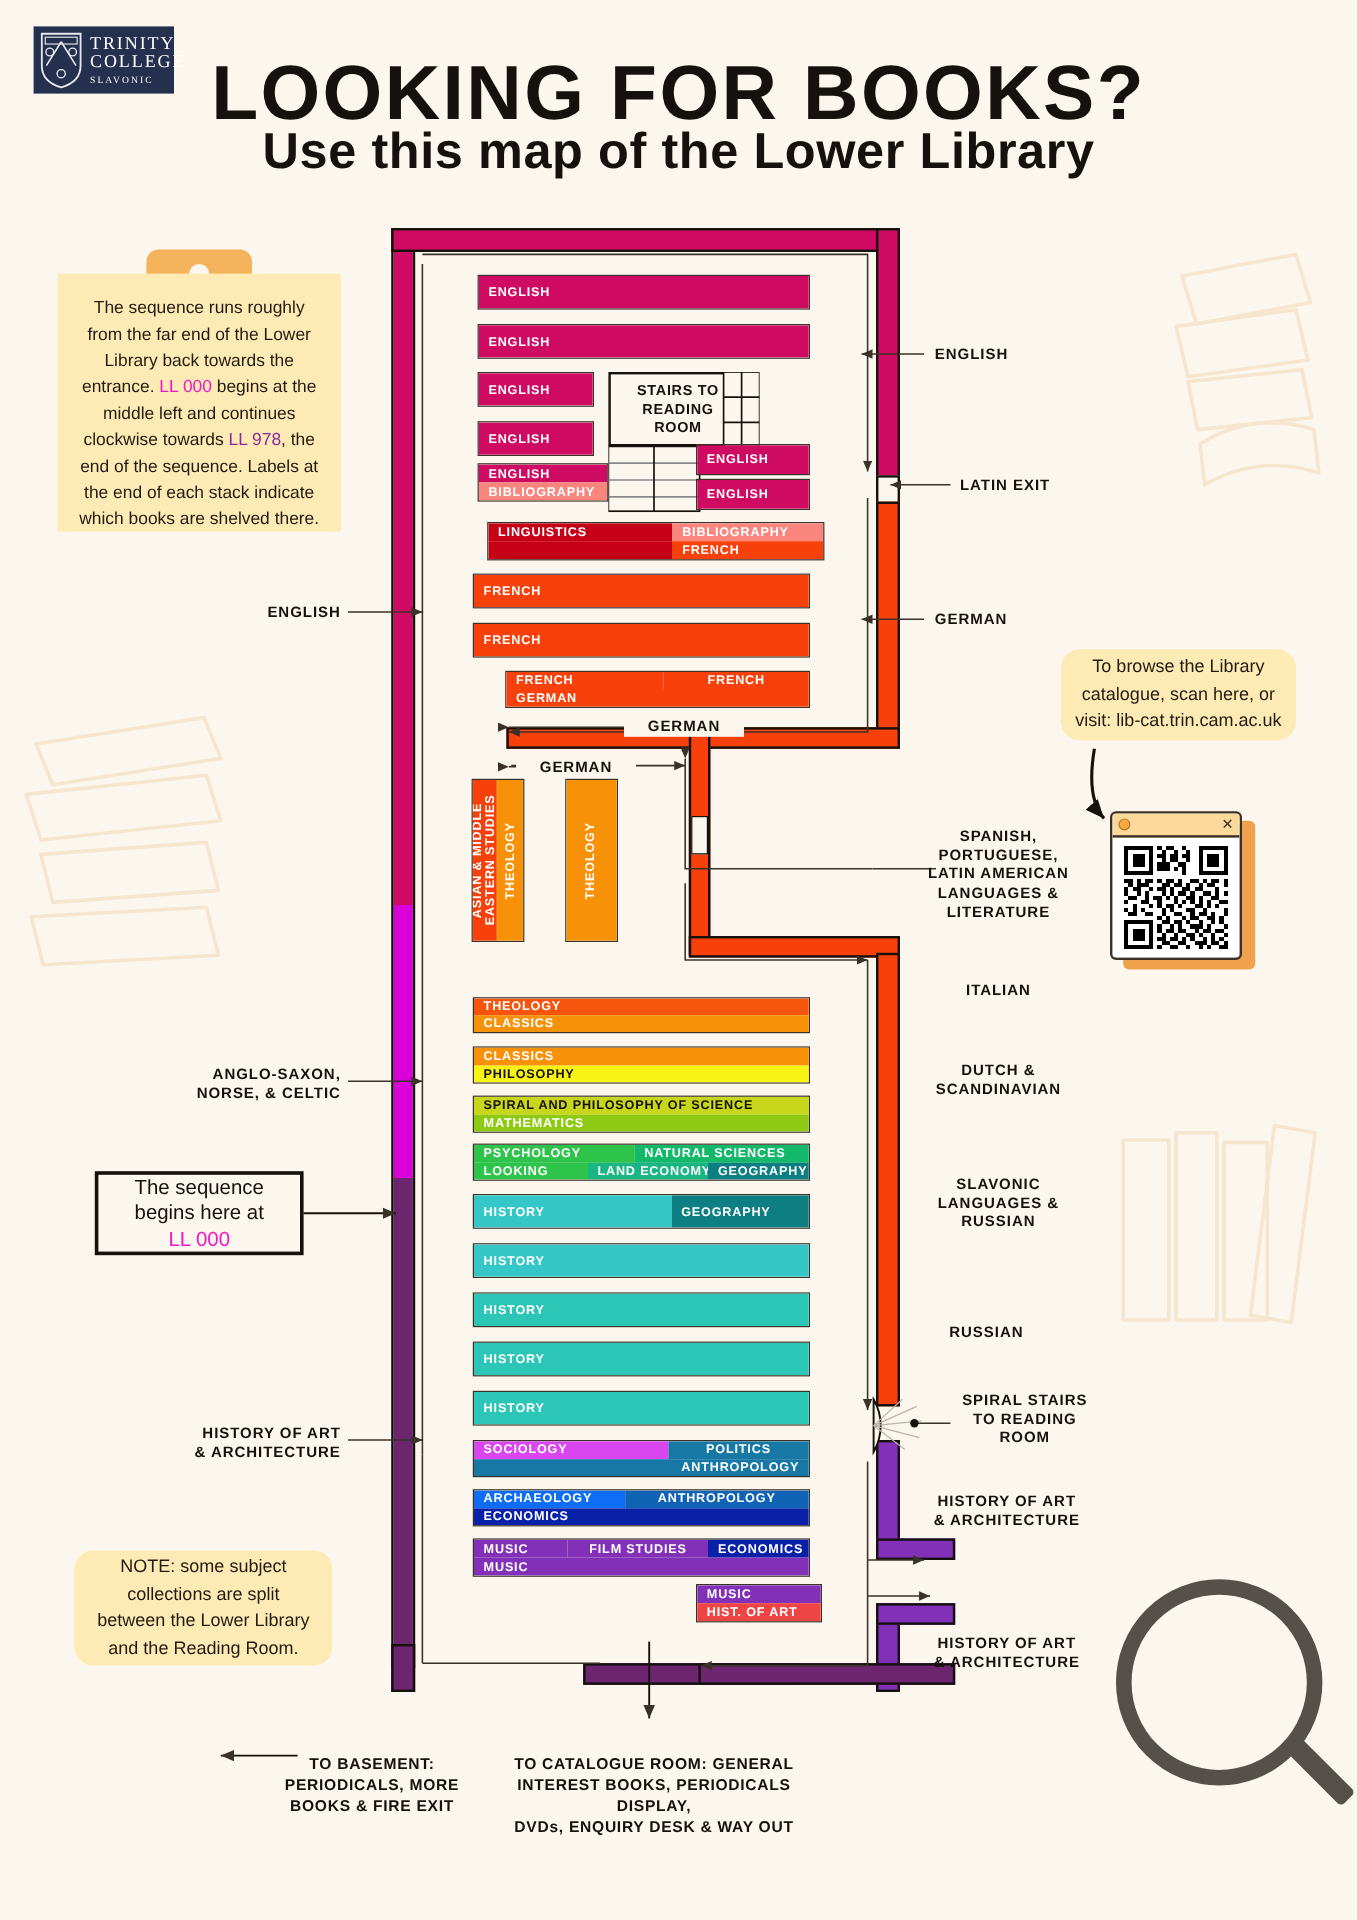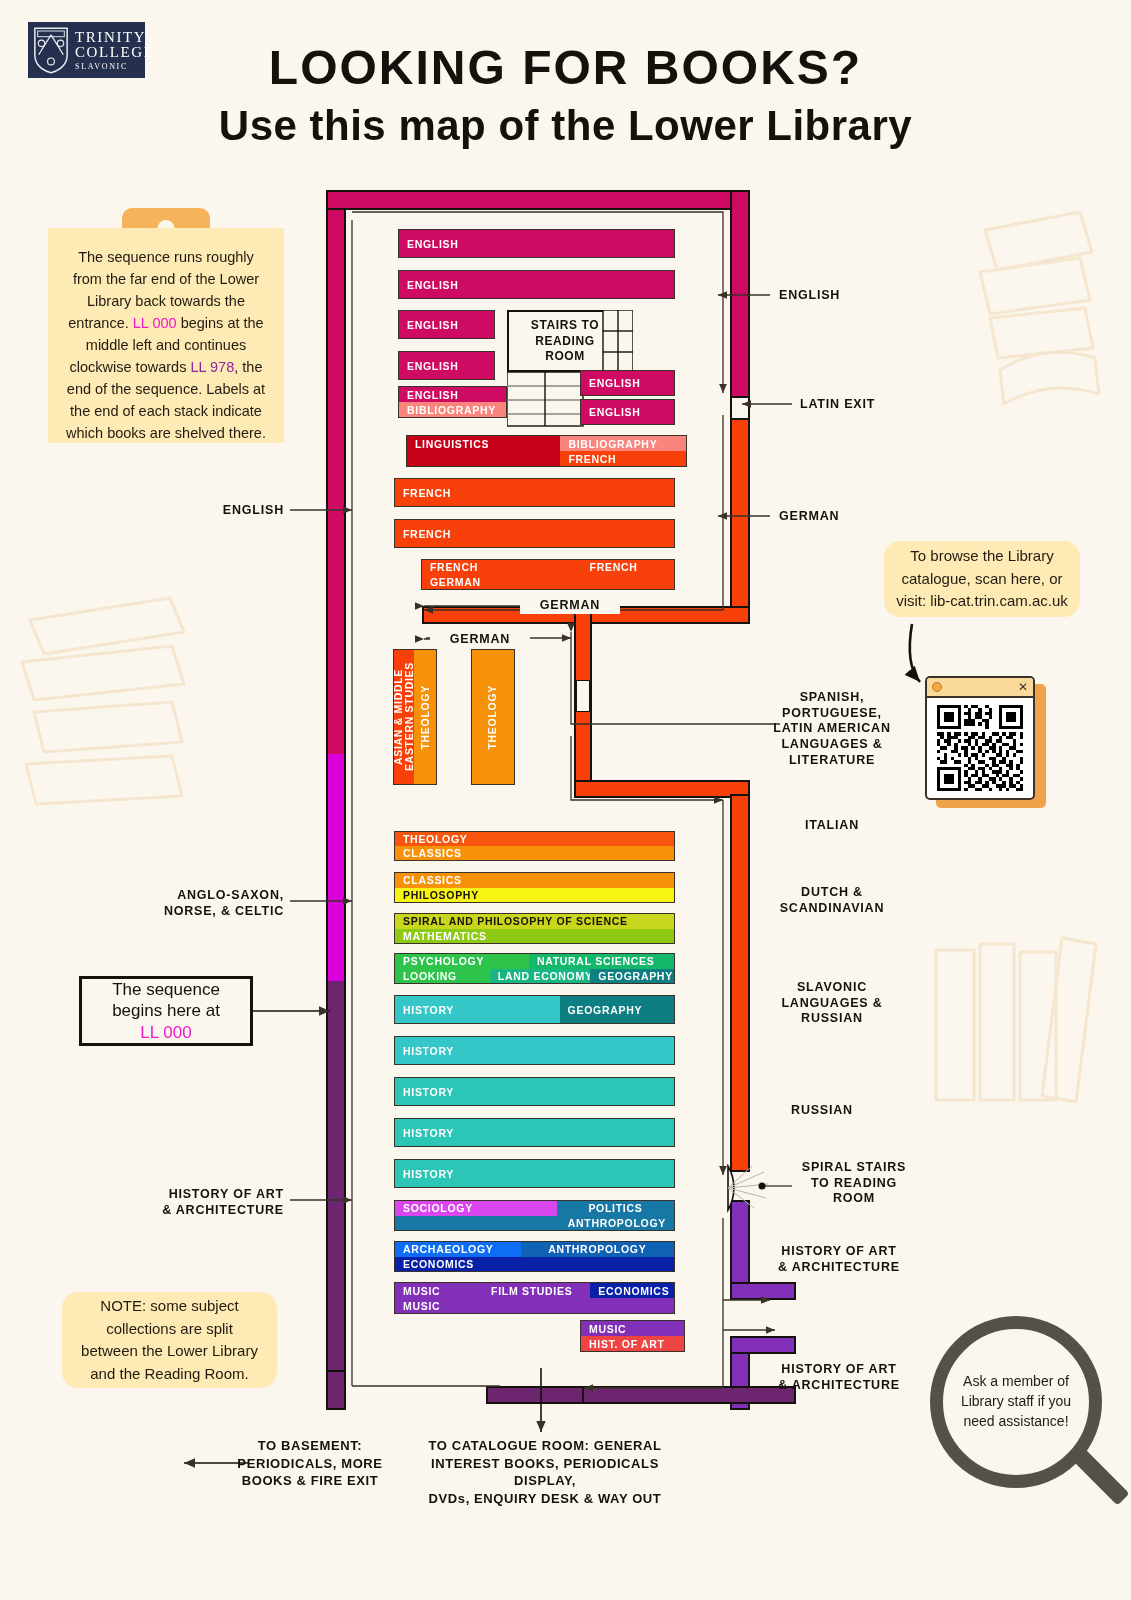--- a/index.html
+++ b/index.html
@@ -13,21 +13,21 @@
   
   #logo { position:absolute; left:28px; top:22px; width:117px; height:56px;
           background:#25304f; display:flex; align-items:center; }
   #logo .crest { width:38px; height:50px; margin-left:4px; flex:none; }
   #logo .lt { color:#fff; font-family:"Liberation Serif", serif; line-height:1.0; margin-left:5px; }
   #logo .l1 { font-size:15px; letter-spacing:1.6px; }
   #logo .l2 { font-size:15px; letter-spacing:1.6px; }
   #logo .l3 { font-size:8px; letter-spacing:1.7px; margin-top:3px; }
 
   #title1 { position:absolute; top:40px; left:0; width:1131px; text-align:center;
-            font-size:48px; font-weight:bold; letter-spacing:2px; color:#15110c; }
+            font-size:64px; font-weight:bold; letter-spacing:2px; color:#15110c; }
   #title2 { position:absolute; top:102px; left:0; width:1131px; text-align:center;
             font-size:42px; font-weight:bold; letter-spacing:0.5px; color:#15110c; }
 
   
   .tagnote { position:absolute; background:#fdeab5; color:#221b10;
              font-size:14.5px; line-height:1.52; text-align:center; }
   .tagtab { position:absolute; background:#f5b45c; border-radius:10px; }
   .tagtab .hole { position:absolute; left:50%; top:12px; transform:translateX(-50%);
                   width:17px; height:17px; border-radius:50%; background:#fbf7ee; }
   .pinkll { color:#ee18c8; }
@@ -91,21 +91,21 @@
   #magring { position:absolute; inset:0; border:13px solid #55504a; border-radius:50%;
              background:#fbf7ee; }
   #maghandle { position:absolute; left:138px; top:140px; width:17px; height:70px;
                background:#55504a; border-radius:4px; transform:rotate(-45deg);
                transform-origin:top left; }
   #magtext { position:absolute; inset:20px; display:flex; align-items:center;
              justify-content:center; text-align:center; font-size:14px;
              line-height:1.42; color:#221b10; z-index:2; }
 
   .footnote { position:absolute; font-size:13px; font-weight:bold; letter-spacing:0.6px;
-              color:#15110c; line-height:1.35; text-align:center; }
+              color:#15110c; line-height:1.35; text-align:center;margin-top:24px; }
 </style>
 </head>
 <body>
 
 <svg class="overlay">
   <g stroke="#f6e6cf" fill="none" stroke-width="3" stroke-linejoin="round">
     <path d="M985 230 l95 -18 l12 40 l-95 18 z"></path>
     <path d="M980 272 l100 -14 l10 42 l-100 14 z"></path>
     <path d="M990 318 l95 -10 l8 40 l-95 10 z"></path>
     <path d="M1000 370 q45 -28 95 -12 l4 36 q-50 -16 -95 10 z"></path>
@@ -306,21 +306,20 @@
 
 <div id="seqbox">
   <div>The sequence</div>
   <div>begins here at</div>
   <div class="pinkll">LL 000</div>
 </div>
 
 <div id="magnifier">
   <div id="maghandle"></div>
   <div id="magring"></div>
-  <div id="magtext">Ask a member of Library staff if you need assistance!</div>
 </div>
 
 <div id="map">
 
   <div style="position:absolute;left:0;top:0;width:20px;height:1200px;border:2.5px solid #15110c;
               background:linear-gradient(to bottom,#cf0a63 0%,#cf0a63 47%,#d900d9 47%,#d900d9 66%,#6d2570 66%,#6d2570 100%);"></div>
   <div style="position:absolute;left:0;top:0;width:424px;height:20px;border:2.5px solid #15110c;background:#cf0a63;"></div>
   <div style="position:absolute;left:404px;top:0;width:20px;height:214px;border:2.5px solid #15110c;background:#cf0a63;"></div>
   <div style="position:absolute;left:404px;top:206px;width:20px;height:28px;border:2px solid #15110c;background:#fbf7ee;"></div>
   <div style="position:absolute;left:404px;top:228px;width:20px;height:190px;border:2.5px solid #15110c;background:#f7400a;"></div>

